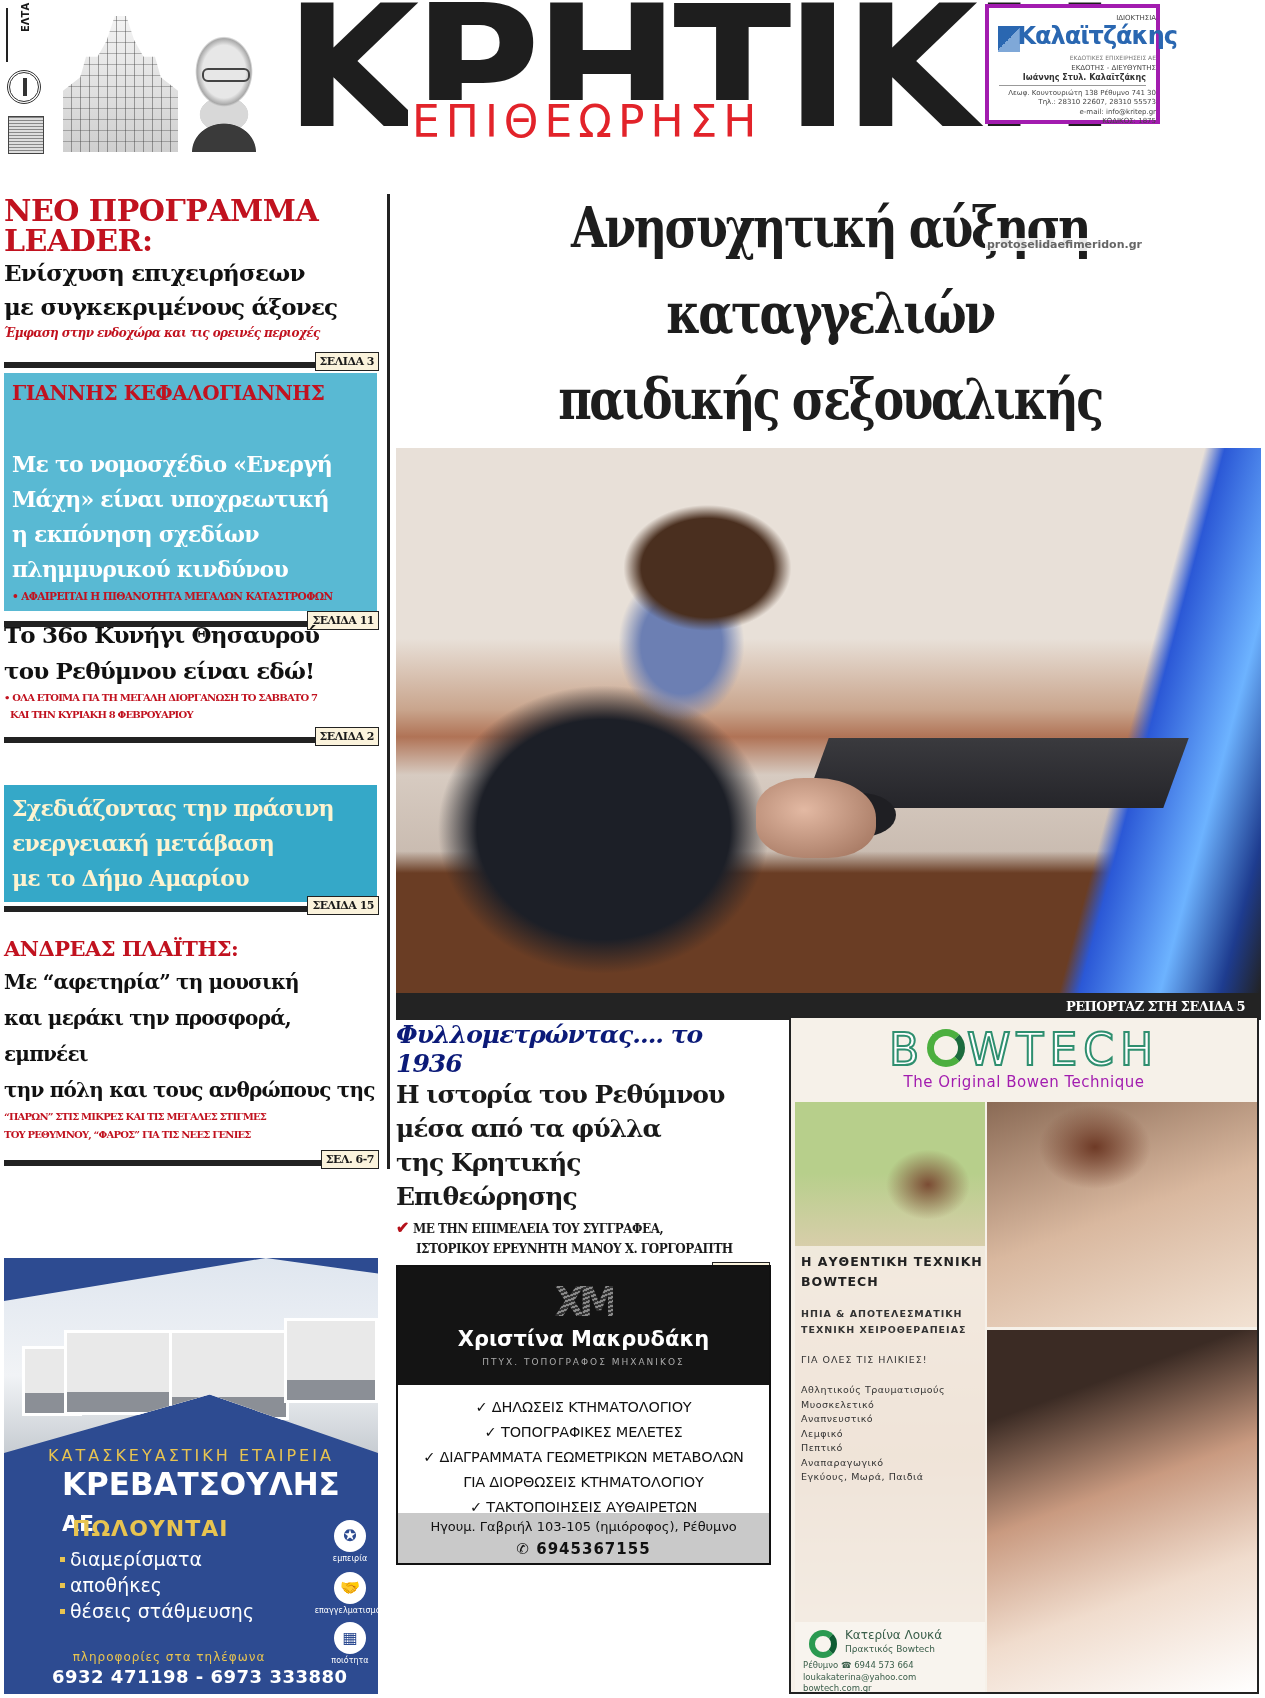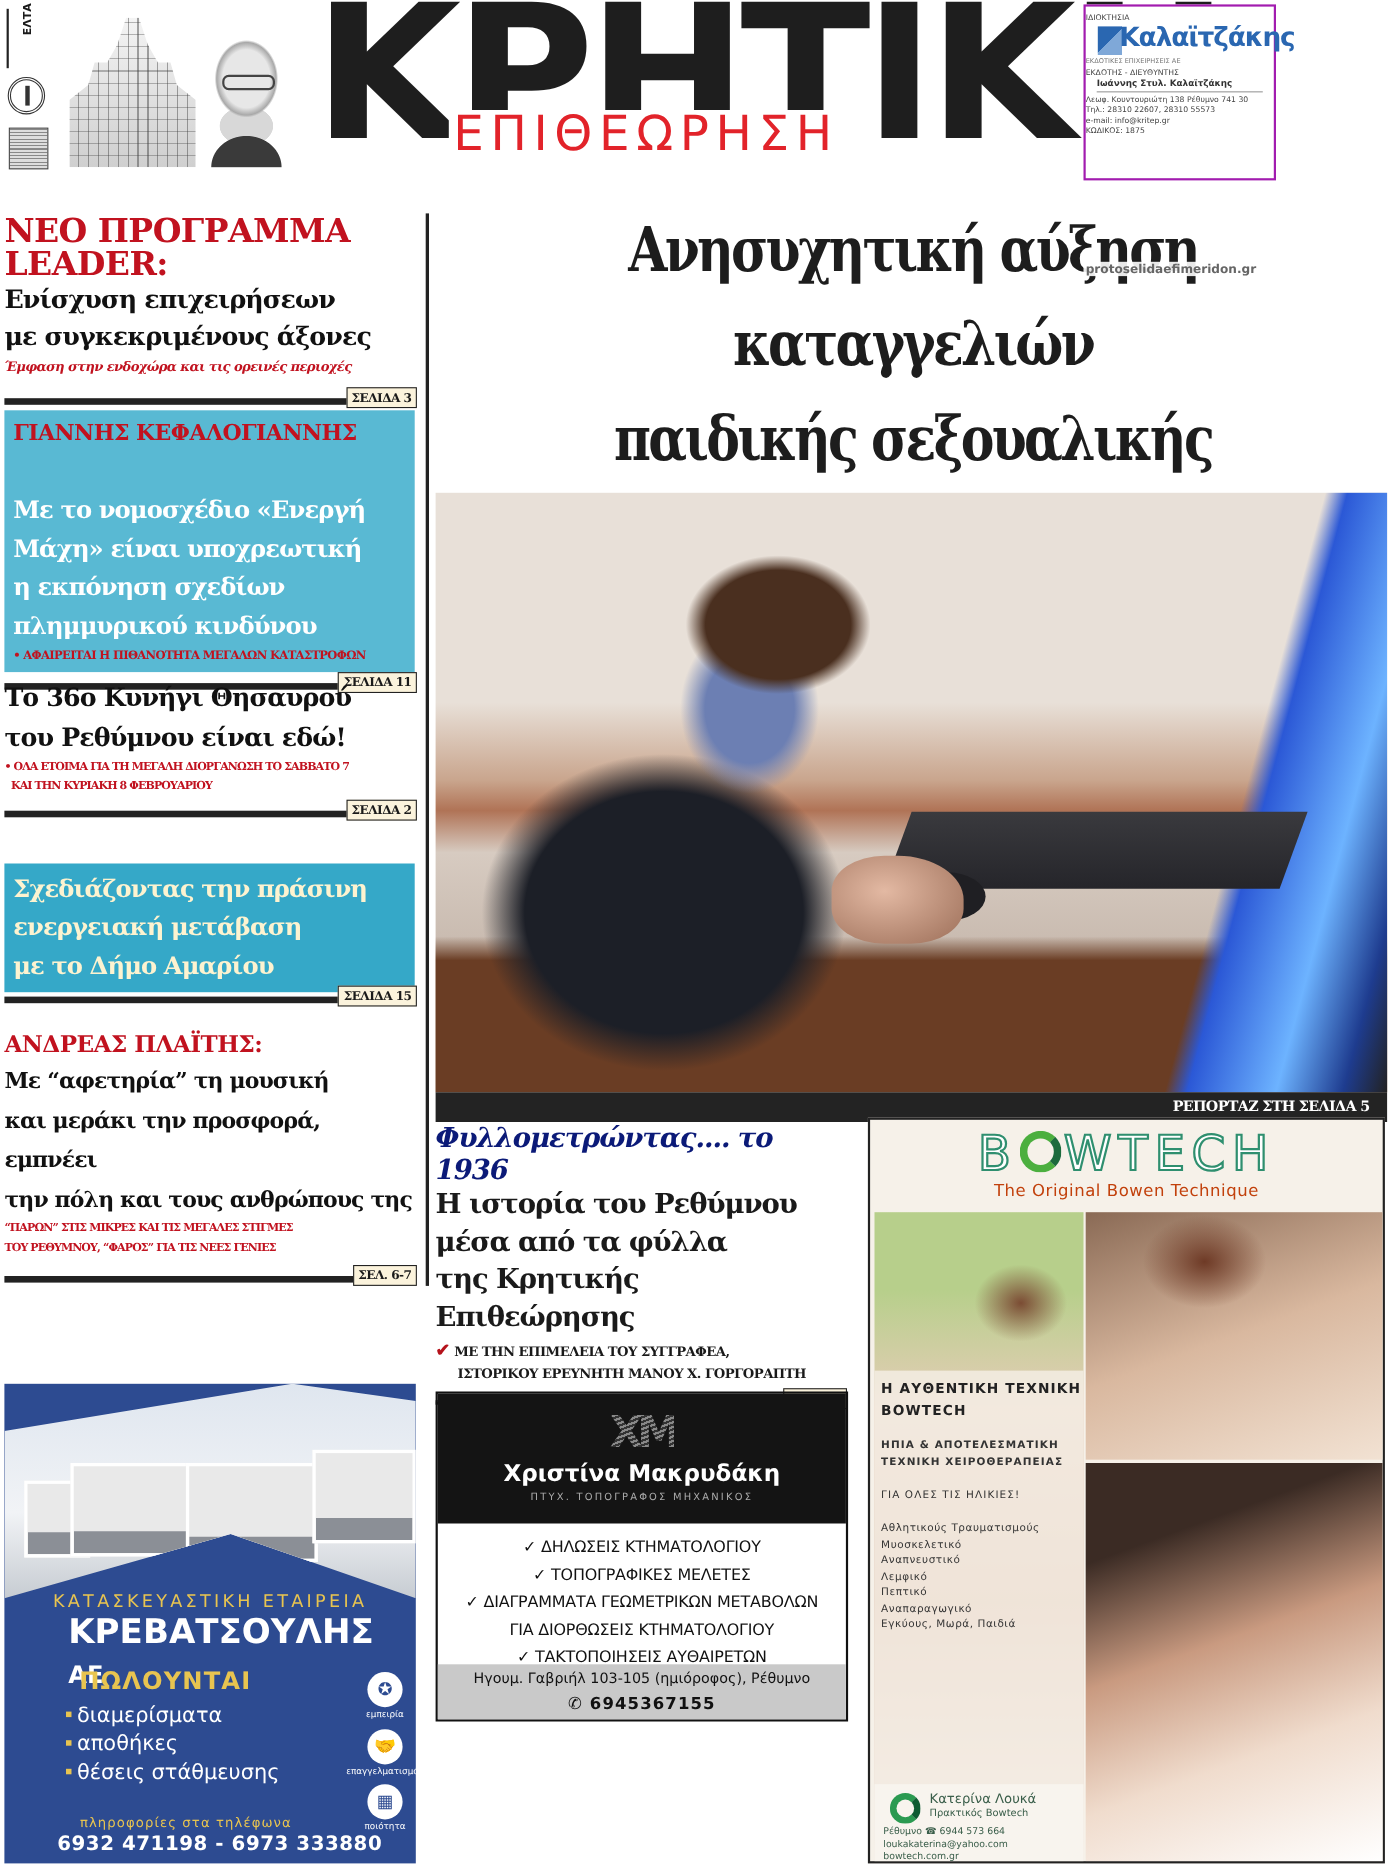--- a/index.html
+++ b/index.html
@@ -27,22 +27,22 @@
     background: radial-gradient(ellipse 36px 44px at 50% 40%, #e7e7e7 0 60%, #a9a9a9 75%, transparent 80%),
                 radial-gradient(ellipse 45px 40px at 50% 100%, #3a3a3a 0 70%, transparent 72%),
                 radial-gradient(ellipse 30px 22px at 50% 72%, #d8d8d8 0 80%, transparent 82%); }
   .portrait::before { content: ""; position: absolute; left: 26px; top: 50px; width: 44px; height: 10px; border: 2px solid #444; border-radius: 6px; }
 
   .logo-main { position: absolute; left: 285px; top: -18px; font-family: "DejaVu Sans", sans-serif; font-weight: bold;
     font-size: 170px; line-height: 1; letter-spacing: -6px; color: #1e1e1e; transform: scaleX(1.02); transform-origin: left top; }
   .logo-sub { position: absolute; left: 408px; top: 100px; font-family: "DejaVu Sans", sans-serif; font-size: 44px; line-height: 1;
     letter-spacing: 6px; color: #e2232a; background: #fff; padding: 0 4px; }
 
-  .owner-box { position: absolute; left: 985px; top: 4px; width: 175px; height: 160px; border: 2px solid #a21caf; background: #fff;
-    font-family: "DejaVu Sans", sans-serif; text-align: left; color: #444; }
+  .owner-box { position: absolute; left: 985px; top: 4px; width: 175px; height: 120px; border: 4px solid #a21caf; background: #fff;
+    font-family: "DejaVu Sans", sans-serif; text-align: right; color: #444; }
   .owner-box .t1 { font-size: 7px; margin-top: 6px; }
   .owner-logo { position: relative; margin: 2px auto 0; width: 150px; height: 30px; }
   .owner-logo .k { position: absolute; left: 0; top: 2px; width: 22px; height: 26px; background: linear-gradient(135deg, #2a67b1 50%, #7fa8d8 50%); }
   .owner-logo .nm { position: absolute; left: 20px; top: -2px; font: bold 24px "DejaVu Sans", sans-serif; color: #2a67b1; letter-spacing: -1px; }
   .owner-box .t2 { font-size: 6px; color: #777; margin-top: 0px; }
   .owner-box .t3 { font-size: 7px; margin-top: 3px; }
   .owner-box .t4 { font-size: 8px; font-weight: bold; color: #333; margin-top: 1px; padding-bottom: 3px; border-bottom: 1px solid #999; margin-left: 10px; margin-right: 10px; }
   .owner-box .t5 { font-size: 7px; margin-top: 3px; line-height: 1.35; }
 
   
@@ -105,21 +105,21 @@
   .ad-survey .ttl { font-size: 9px; color: #aaa; letter-spacing: 2px; margin-top: 6px; }
   .ad-survey .svc { text-align: center; font-size: 14.5px; color: #111; line-height: 25px; padding-top: 10px; letter-spacing: -0.2px; }
   .ad-survey .foot { position: absolute; left: 0; right: 0; bottom: 0; height: 50px; background: #c9c9c9; text-align: center; font-size: 13px; color: #111; line-height: 22px; padding-top: 3px; }
   .ad-survey .foot .ph { font-weight: bold; font-size: 15px; letter-spacing: 1px; }
 
   
   .ad-bow { position: absolute; left: 789px; top: 1016px; width: 470px; height: 678px; border: 2px solid #222; background: #f6f1e9; overflow: hidden; font-family: "DejaVu Sans", sans-serif; }
   .ad-bow .logo { text-align: center; margin-top: 6px; font: 44px "DejaVu Sans", sans-serif; color: #fff; letter-spacing: 6px;
     -webkit-text-stroke: 2px #2f8f6f; }
   .ad-bow .logo .o { display: inline-block; width: 38px; height: 38px; border-radius: 50%; border: 7px solid #4caf3f; border-right-color: #1c6b3d; vertical-align: -2px; margin: 0 2px; }
-  .ad-bow .tag { text-align: center; font-size: 15px; color: #c2410c; margin-top: -2px; letter-spacing: 0.5px; }
+  .ad-bow .tag { text-align: center; font-size: 15px; color: #a21caf; margin-top: -2px; letter-spacing: 0.5px; }
   .ad-bow .ph1 { position: absolute; left: 4px; top: 84px; width: 190px; height: 590px;
     background: radial-gradient(ellipse 60px 50px at 70% 14%, #7b4c34, transparent 70%), linear-gradient(180deg, #b7cf8b 0 12%, #e6cdb8 30%, #d7b49c 60%, #f1e6dc 100%); }
   .ad-bow .ph2 { position: absolute; left: 196px; top: 84px; width: 270px; height: 225px;
     background: radial-gradient(ellipse 80px 60px at 40% 20%, #6e3a26, transparent 70%), linear-gradient(160deg, #8a6a55, #d9b89f 50%, #f2e2d3); }
   .ad-bow .ph3 { position: absolute; left: 196px; top: 312px; width: 270px; height: 362px;
     background: linear-gradient(160deg, #3b2b24 0 20%, #c99a80 45%, #f0dccd 70%, #fff 100%); }
   .ad-bow .txt { position: absolute; left: 4px; top: 228px; width: 190px; height: 446px; background: rgba(246,241,233,.78); padding: 6px 0 0 6px; color: #333; }
   .ad-bow .txt .a { font: bold 12.5px "DejaVu Sans", sans-serif; line-height: 20px; letter-spacing: 1px; color: #222; }
   .ad-bow .txt .b { font: bold 9.5px "DejaVu Sans", sans-serif; line-height: 16px; letter-spacing: 1px; margin-top: 14px; }
   .ad-bow .txt .c { font: 9.5px "DejaVu Sans", sans-serif; margin-top: 16px; letter-spacing: 1px; }

